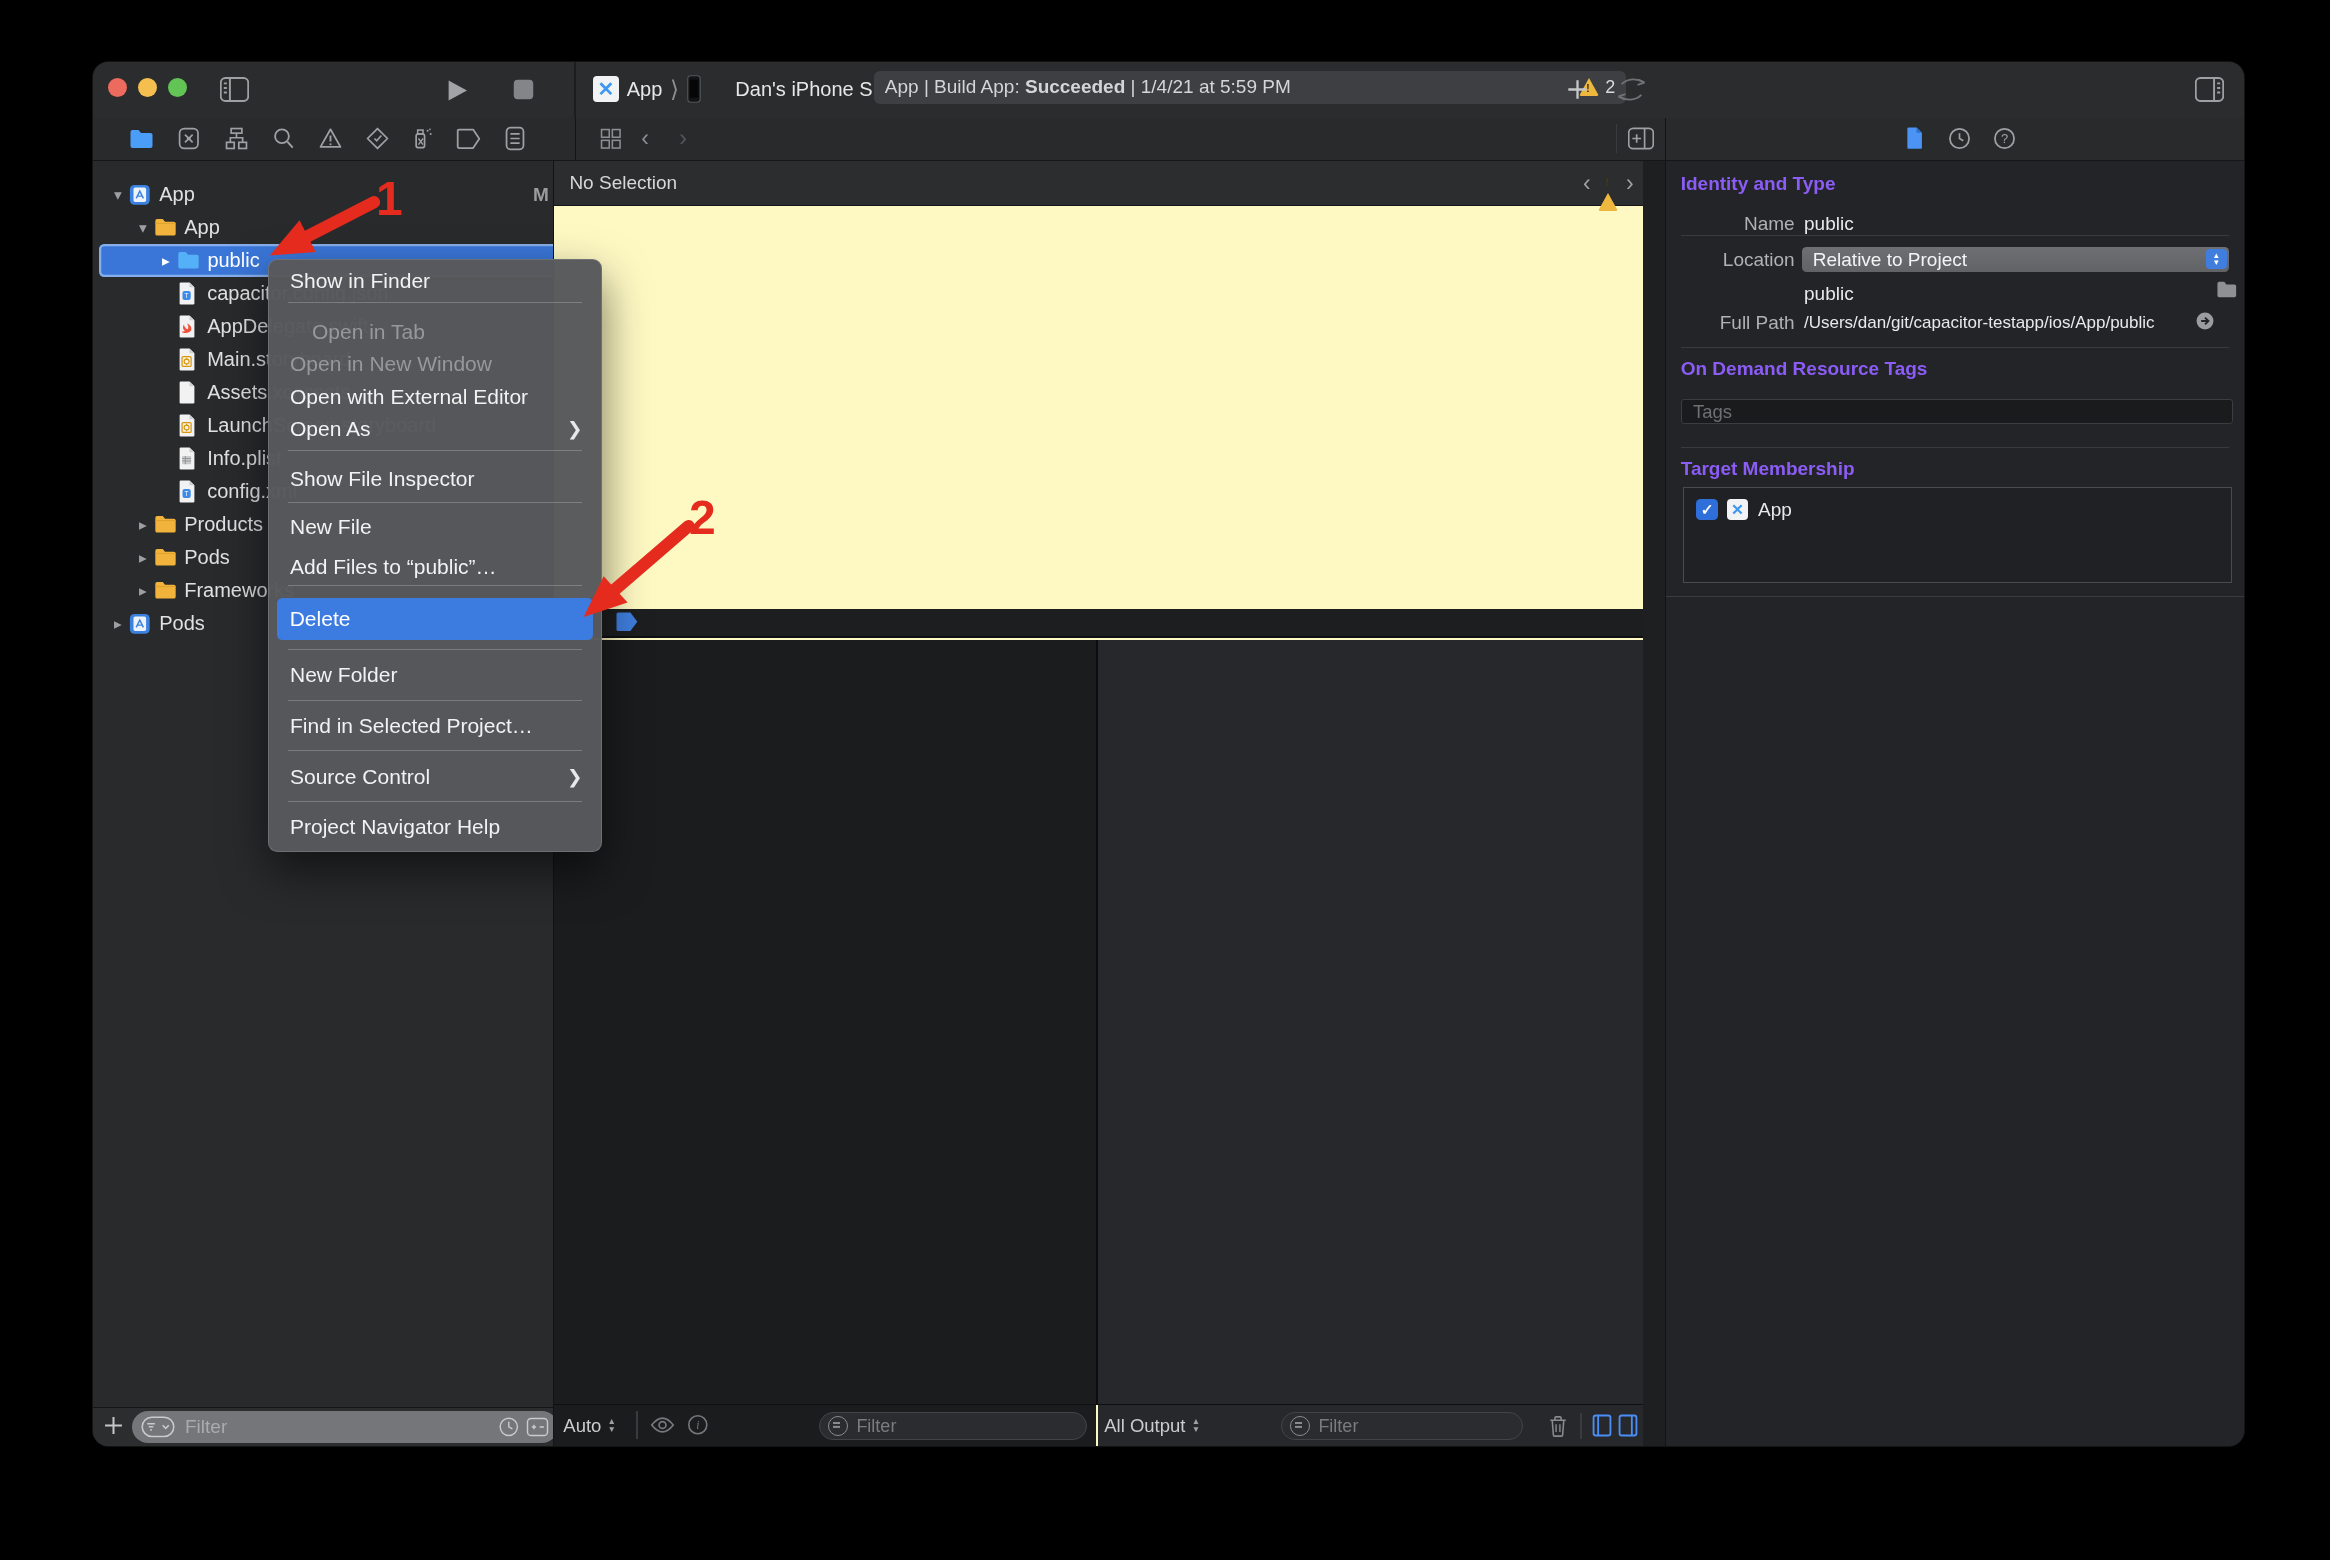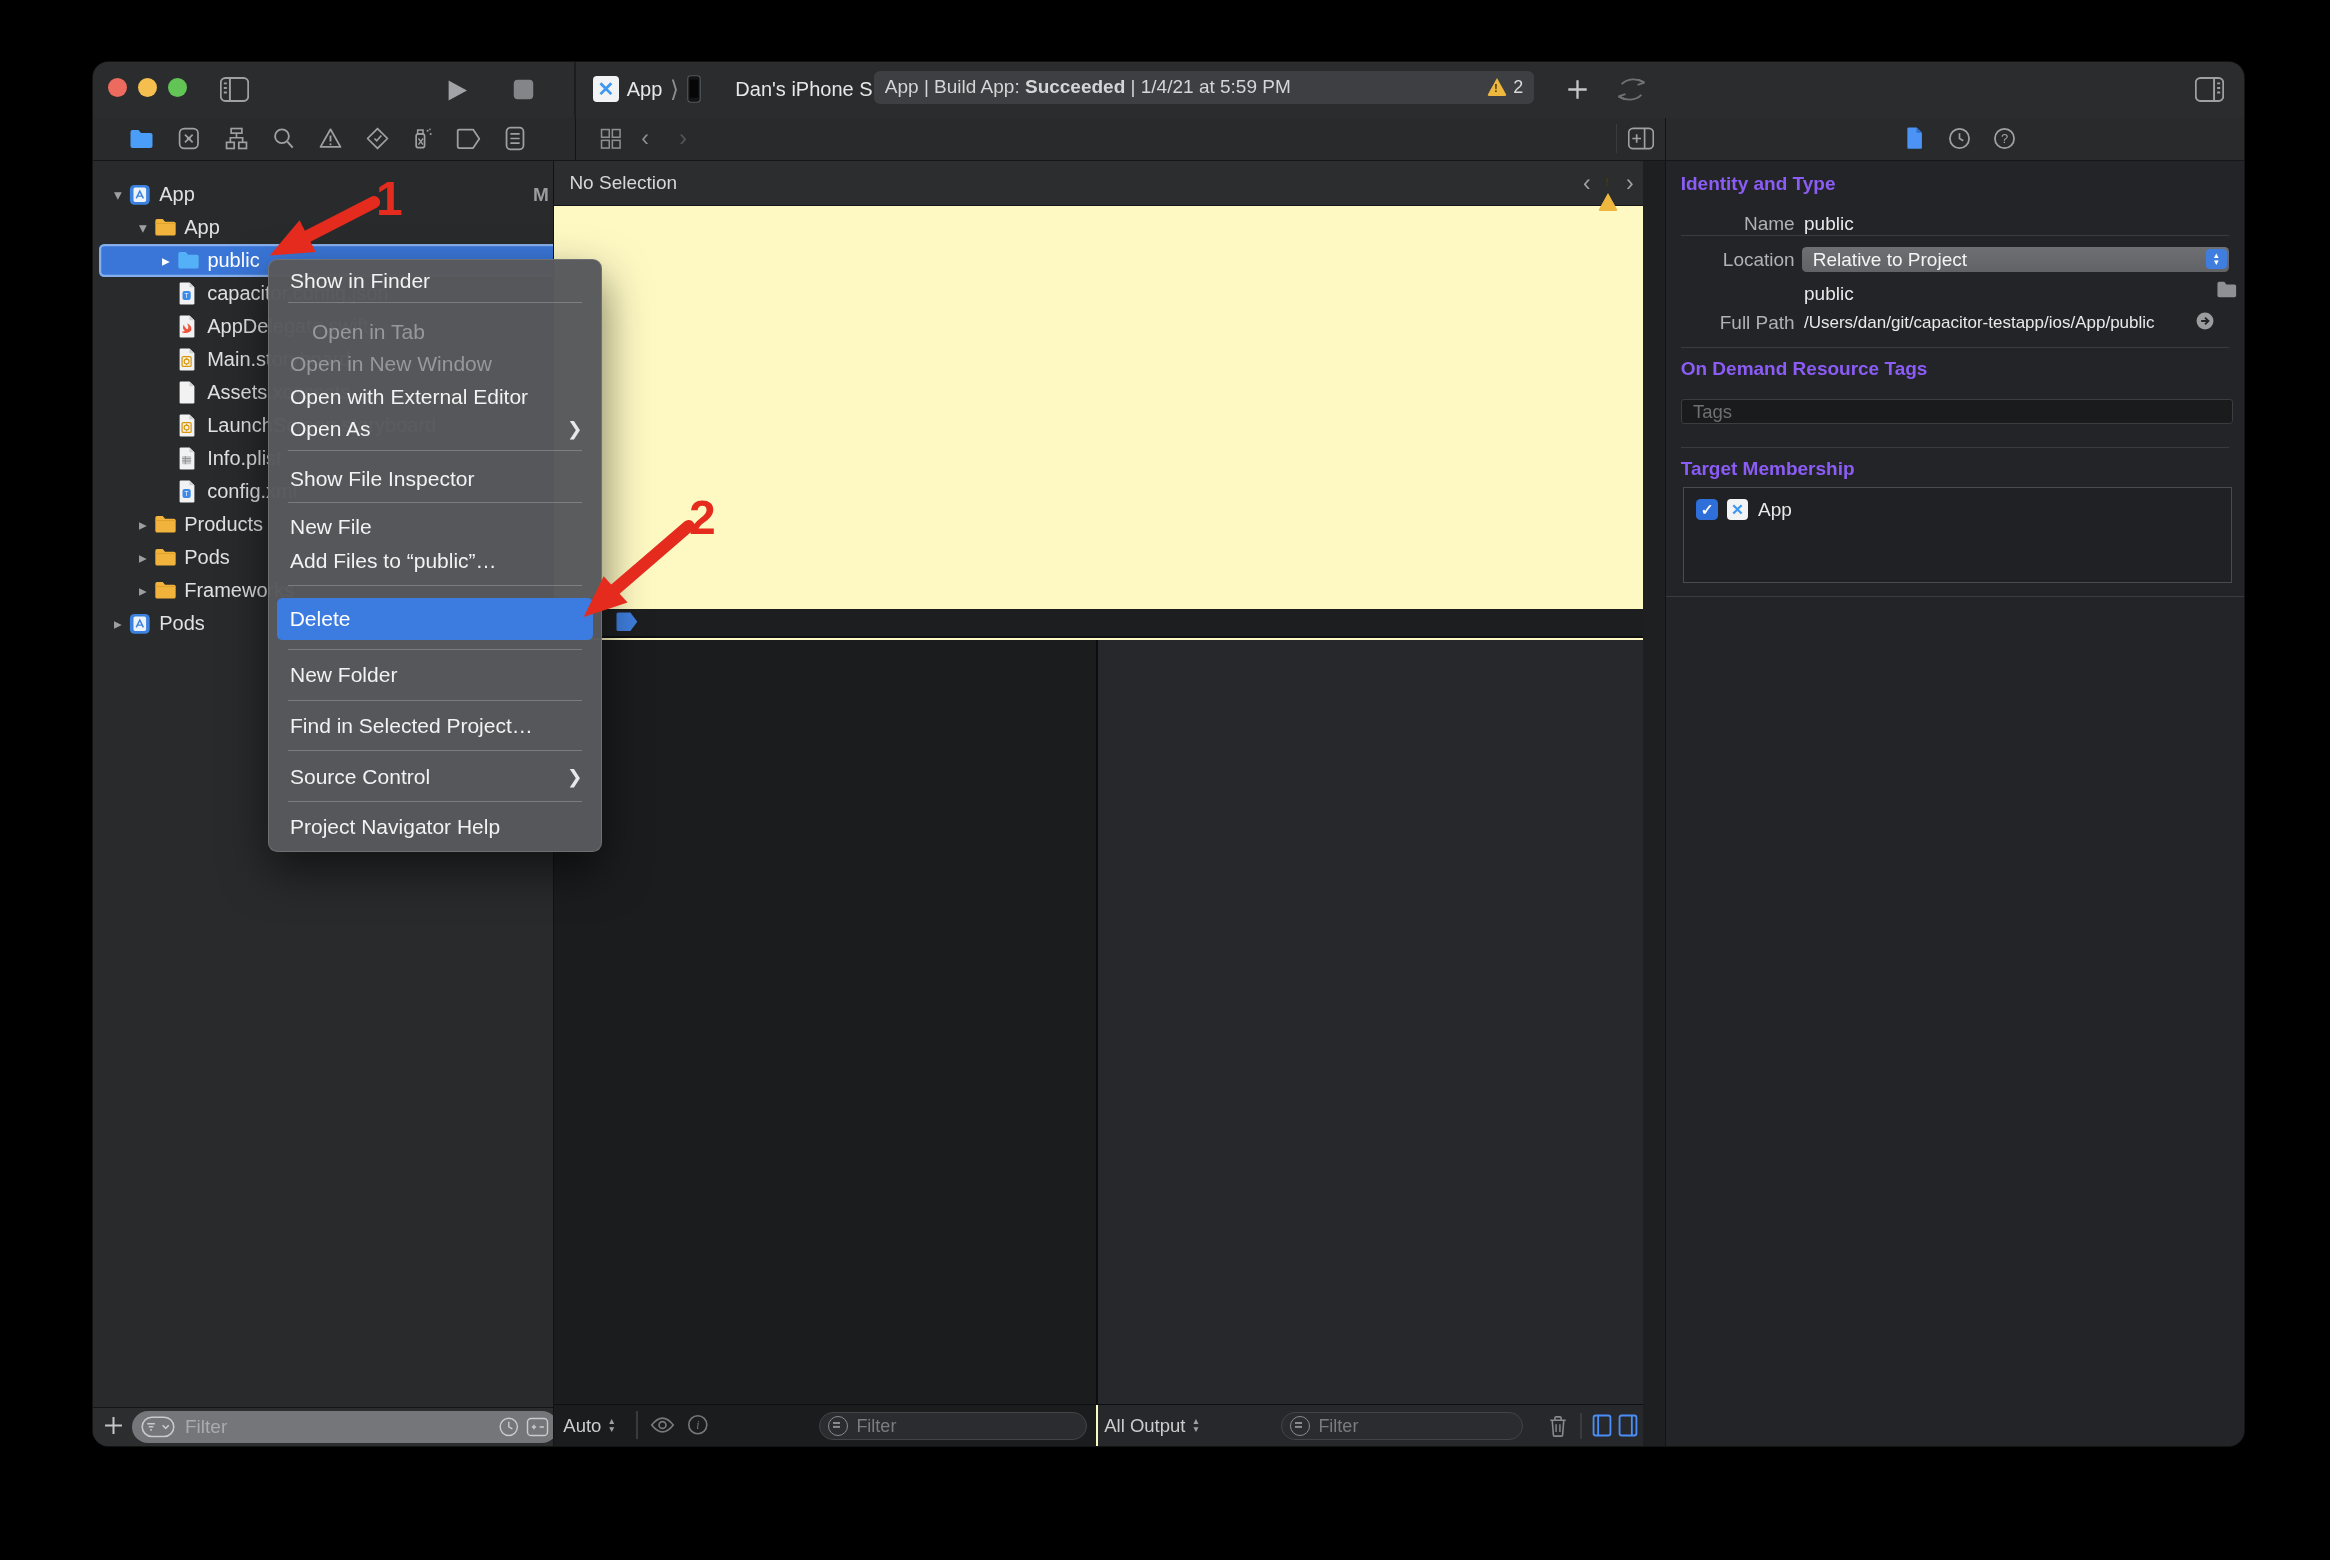--- a/index.html
+++ b/index.html
@@ -5,21 +5,21 @@
   html,body{margin:0;padding:0;background:#000;}
   .stage{position:relative;width:2330px;height:1561px;background:#000;overflow:hidden;
          font-family:"Liberation Sans", sans-serif;color:#d8d9db;}
   .abs{position:absolute;}
   .window{position:absolute;left:93px;top:62px;width:2151px;height:1384px;background:#1e1f21;
           border-radius:15.4px;overflow:hidden;box-shadow:0 0 0 0.8px rgba(255,255,255,0.10),0 31px 69px rgba(0,0,0,0.8);}
   
   .toolbar{position:absolute;left:0;top:0;width:100%;height:56px;background:#2b2c2e;border-bottom:1.5px solid #151617;}
   .tl{position:absolute;top:16px;width:19px;height:19px;border-radius:50%;}
   .icon-btn{display:flex;align-items:center;justify-content:center;}
-  .status-pill{position:absolute;left:781px;top:8.5px;width:660px;height:33px;background:#3e3f42;border-radius:6.2px;
+  .status-pill{position:absolute;left:781px;top:8.5px;width:752px;height:33px;background:#3e3f42;border-radius:6.2px;
                display:flex;align-items:center;font-size:19px;color:#d4d5d7;padding:0 10.8px;box-sizing:border-box;}
   .warn-tri{width:0;height:0;border-left:10px solid transparent;border-right:10px solid transparent;
             border-bottom:18px solid #eeb73e;position:relative;border-radius:3.1px;}
   .warn-tri:after{content:"!";position:absolute;left:-3.1px;top:3.1px;font-size:11.6px;font-weight:bold;color:#4a3a08;}
   
   .tabsrow{position:absolute;left:0;top:56px;width:100%;height:42px;background:#292a2c;border-bottom:1.5px solid #151617;}
   .nav-ic{position:absolute;top:7.7px;width:26px;height:26px;display:flex;align-items:center;justify-content:center;}
   
   .sidebar{position:absolute;left:0;top:99px;width:482px;bottom:0;background:#292a2c;}
   .center{position:absolute;left:460px;top:99px;width:1090px;bottom:0;background:#fef9c3;border-left:1.5px solid #121314;box-sizing:border-box;}
@@ -579,21 +579,21 @@
     <div class="mi" style="top:4.6px;">Show in Finder</div>
     <div class="msep" style="top:42px;"></div>
     <div class="mi disabled" style="top:56px;padding-left:43px;">Open in Tab</div>
     <div class="mi disabled" style="top:88px;">Open in New Window</div>
     <div class="mi" style="top:121px;">Open with External Editor</div>
     <div class="mi" style="top:153px;"><span>Open As</span><span class="sub">❯</span></div>
     <div class="msep" style="top:190px;"></div>
     <div class="mi" style="top:203px;">Show File Inspector</div>
     <div class="msep" style="top:242px;"></div>
     <div class="mi" style="top:251px;">New File</div>
-    <div class="mi" style="top:285px;">Add Files to “public”…</div>
+    <div class="mi" style="top:291px;">Add Files to “public”…</div>
     <div class="msep" style="top:325px;"></div>
     <div class="mi delete" style="top:338px;">Delete</div>
     <div class="msep" style="top:389px;"></div>
     <div class="mi" style="top:399px;">New Folder</div>
     <div class="msep" style="top:440px;"></div>
     <div class="mi" style="top:450px;">Find in Selected Project…</div>
     <div class="msep" style="top:490px;"></div>
     <div class="mi" style="top:501px;"><span>Source Control</span><span class="sub">❯</span></div>
     <div class="msep" style="top:541px;"></div>
     <div class="mi" style="top:551px;">Project Navigator Help</div>

